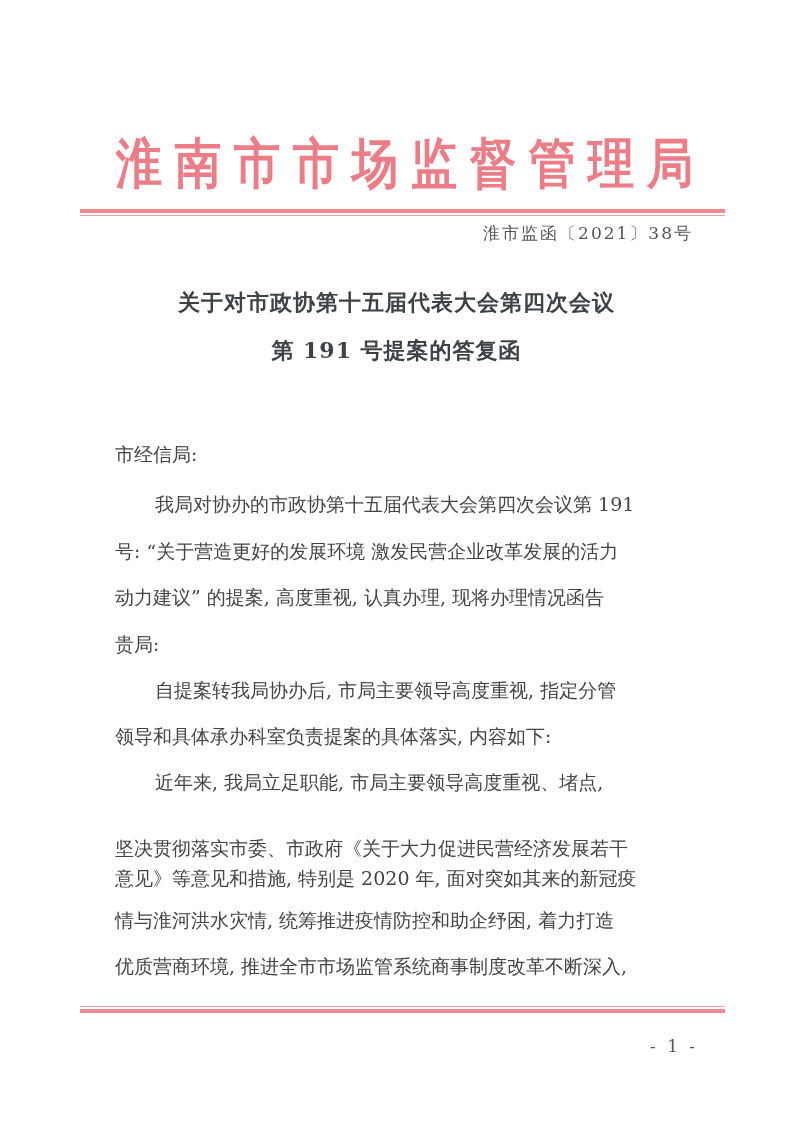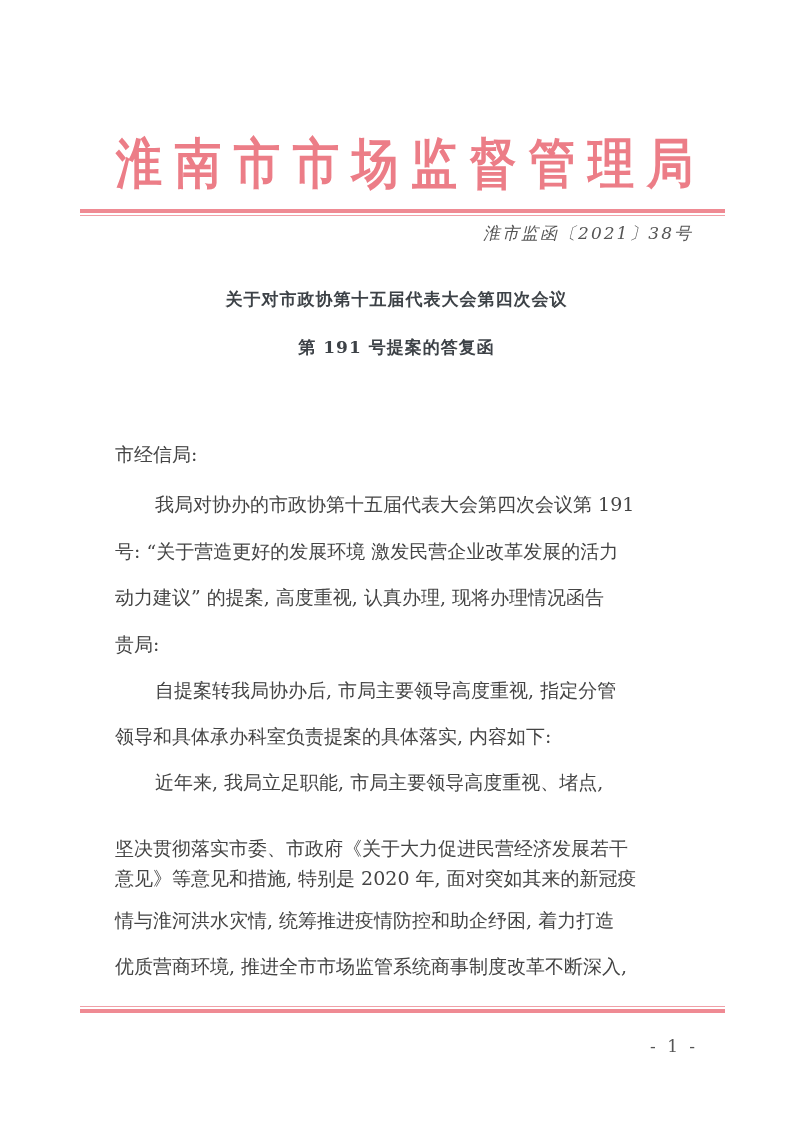--- a/index.html
+++ b/index.html
@@ -10,24 +10,24 @@
   .masthead { position: absolute; left: 112px; top: 128px; width: 585px; height: 70px;
               display: flex; justify-content: space-between; align-items: center;
               color: #ec7d87; font-family: "DejaVu Serif", serif; font-weight: bold;
               font-size: 54px; line-height: 70px; }
   .masthead span { display: inline-block; transform: scaleX(0.86); }
 
   .rule-top-thick { position: absolute; left: 80px; top: 209px; width: 645px; height: 4px; background: #ef8a93; }
   .rule-top-thin  { position: absolute; left: 80px; top: 215px; width: 645px; height: 1px; background: #f0a0a7; }
 
   .doc-number { position: absolute; right: 100px; top: 221px; font-size: 17px; color: #555;
-                font-family: "DejaVu Serif", serif; letter-spacing: 2px; line-height: 24px; font-style: italic; }
+                font-family: "DejaVu Serif", serif; letter-spacing: 2px; line-height: 24px; }
 
   .title { position: absolute; left: 0; width: 793px; text-align: center;
-           font-family: "DejaVu Serif", serif; font-weight: bold; font-size: 17px; color: #3d4247;
+           font-family: "DejaVu Serif", serif; font-weight: bold; font-size: 22px; color: #3d4247;
            letter-spacing: 1px; }
   .title.l1 { top: 288px; }
   .title.l2 { top: 336px; text-align: center; }
 
   .body-text { position: absolute; left: 115px; width: 584px; font-size: 19px; color: #444;
                font-family: "DejaVu Serif", serif; }
   .line { position: absolute; left: 0; white-space: nowrap; height: 28px; line-height: 28px;
           display: flex; justify-content: space-between; width: 584px; }
   .line.short { width: auto; justify-content: flex-start; }
   .line.indent { left: 40px; width: 544px; }

